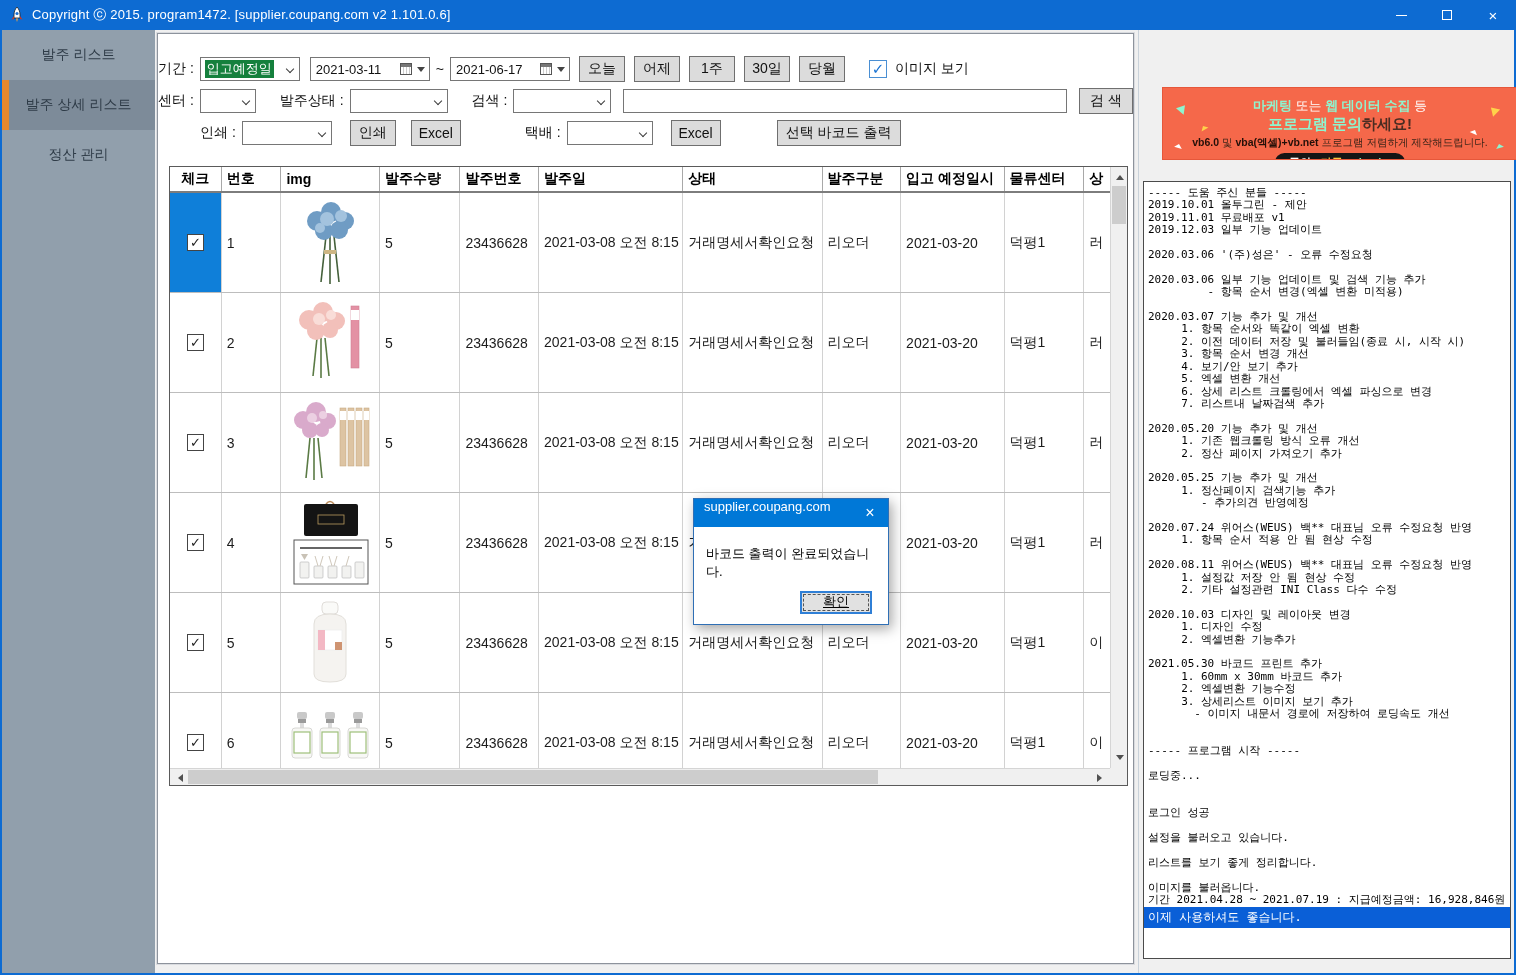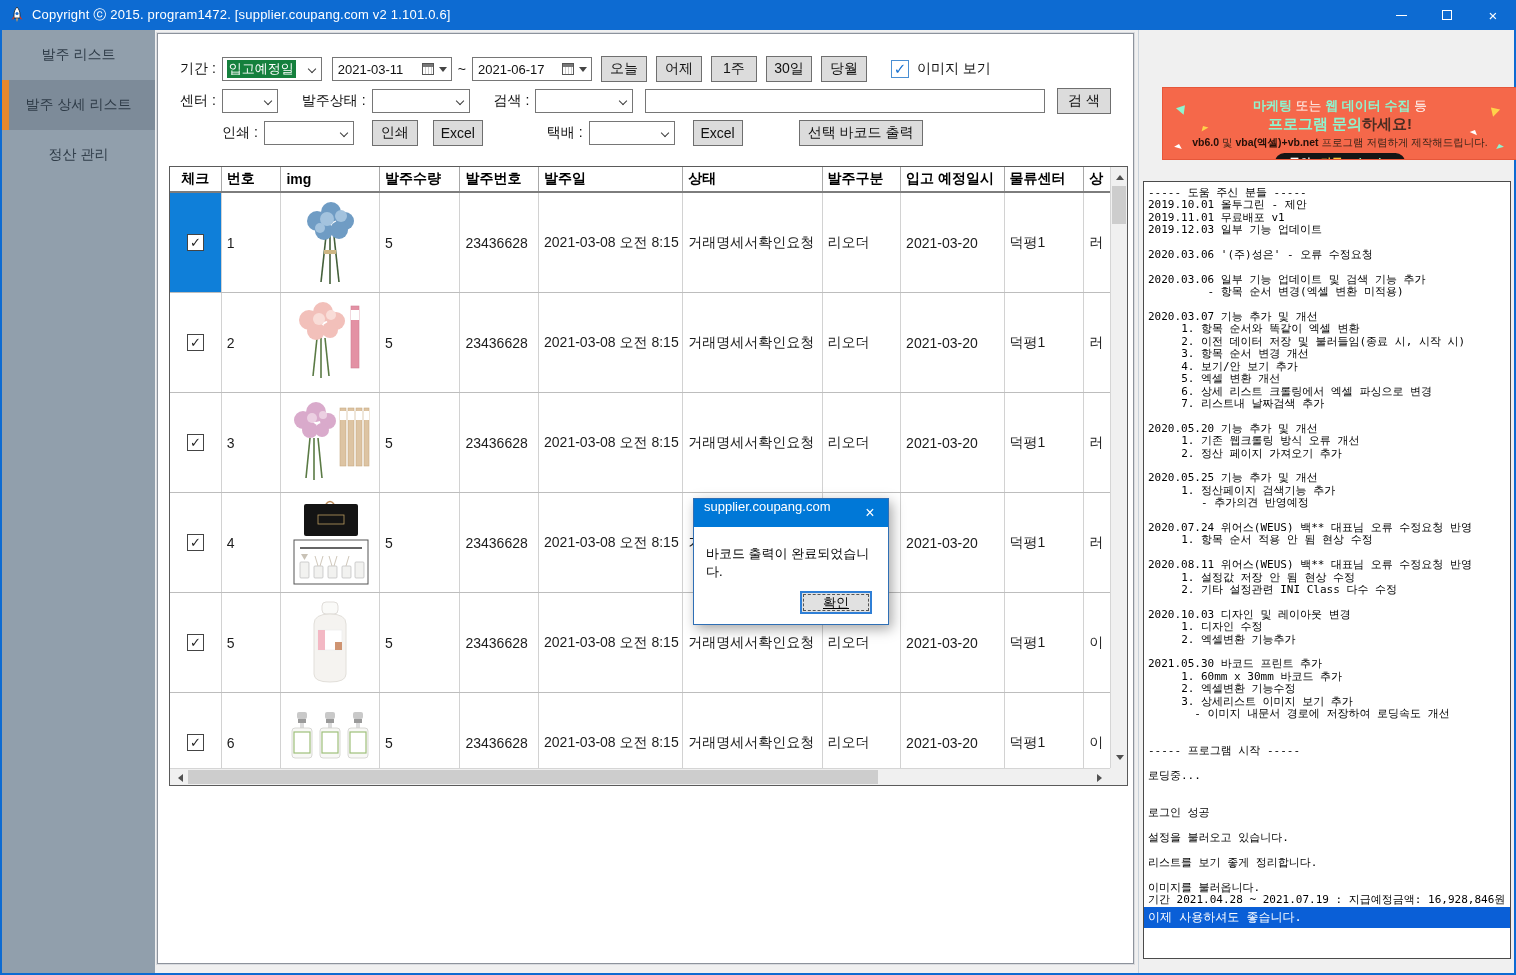--- a/index.html
+++ b/index.html
@@ -23,21 +23,21 @@
   
   .sidebar { position:absolute; left:0; top:0; width:153px; height:100%; background:#919fac; }
   .side-item { height:50px; display:flex; align-items:center; justify-content:center;
                color:#2e3b47; font-size:14px; cursor:default; position:relative; }
   .side-item.active { background:#7d8b99; }
   .side-item.active::before { content:""; position:absolute; left:0; top:0; bottom:0; width:7px; background:#e8882c; }
 
   
   .main-panel { position:absolute; left:155px; top:3px; width:977px; height:931px;
                 background:#fff; border:1px solid #8d939c; box-shadow:0 0 0 1px #d9dbdf; }
-  .trow-bar { display:flex; align-items:center; padding:0 22px; height:26px; font-size:14px; color:#111; }
+  .trow-bar { display:flex; align-items:center; padding:0 0; height:26px; font-size:14px; color:#111; }
   .bar1 { margin-top:22px; } .bar2 { margin-top:6px; } .bar3 { margin-top:6px; }
   .lbl { white-space:nowrap; }
   .combo { position:relative; height:24px; background:#fff; border:1px solid #767676;
            display:flex; align-items:center; font-size:13px; padding:0 20px 0 4px; }
   .chev { position:absolute; right:6px; top:8px; width:6px; height:6px;
           border-right:1.5px solid #3c3c3c; border-bottom:1.5px solid #3c3c3c; transform:rotate(45deg); }
   .sel-text { background:#15803d; color:#fff; padding:0 2px; }
   .datebox { position:relative; height:24px; width:120px; background:#fff; border:1px solid #767676;
              display:flex; align-items:center; font-size:13px; padding:0 34px 0 5px; }
   .calico { position:absolute; right:17px; top:5px; width:12px; height:12px; border:1px solid #555;
@@ -106,21 +106,21 @@
   .log-hl { background:#0a5fd7; color:#fff; font-family:"DejaVu Sans Mono",monospace;
             font-size:12px; padding:2px 4px; }
 
   
   .dialog { position:absolute; left:693px; top:498px; width:196px; height:127px; background:#fff;
             border:1px solid #2f6fb5; box-shadow:3px 4px 12px rgba(0,0,0,.35); z-index:50; }
   .dlg-title { height:28px; background:#0078d7; color:#fff; font-size:13px; display:flex; padding-left:10px; }
   .dlg-x { margin-left:auto; width:36px; height:28px; display:flex; align-items:center; justify-content:center; font-size:16px; }
   .dlg-msg { font-size:13px; color:#000; padding:18px 12px 0 12px; }
   .ok-btn { position:absolute; right:16px; bottom:10px; width:72px; height:23px; background:#e1e1e1;
-            border:2px solid #2f7fd6; font-size:13px; display:flex; align-items:center; justify-content:center;text-decoration:underline; }
+            border:2px solid #2f7fd6; font-size:13px; display:flex; justify-content:center;text-decoration:underline; }
   .ok-btn::after { content:""; position:absolute; inset:1px; border:1px dashed #555; }
 
   svg { display:block; }
 </style>
 </head>
 <body>
 
 <div class="app">
 
   <div class="titlebar">

